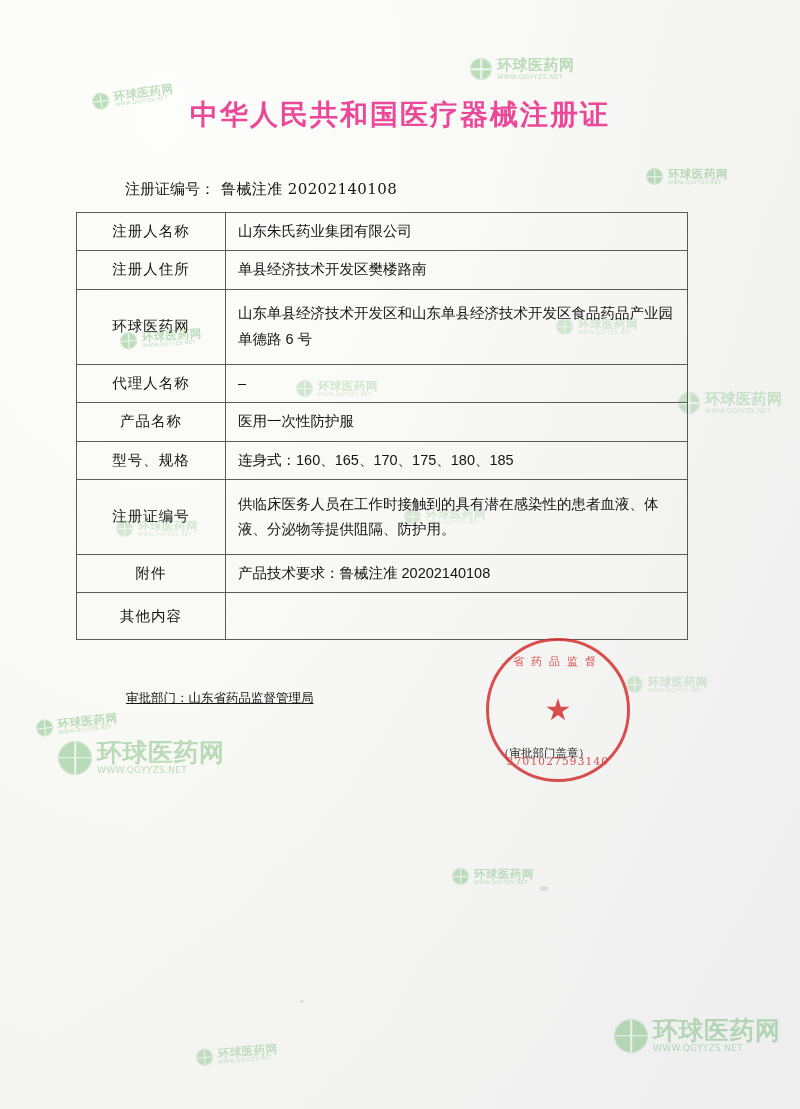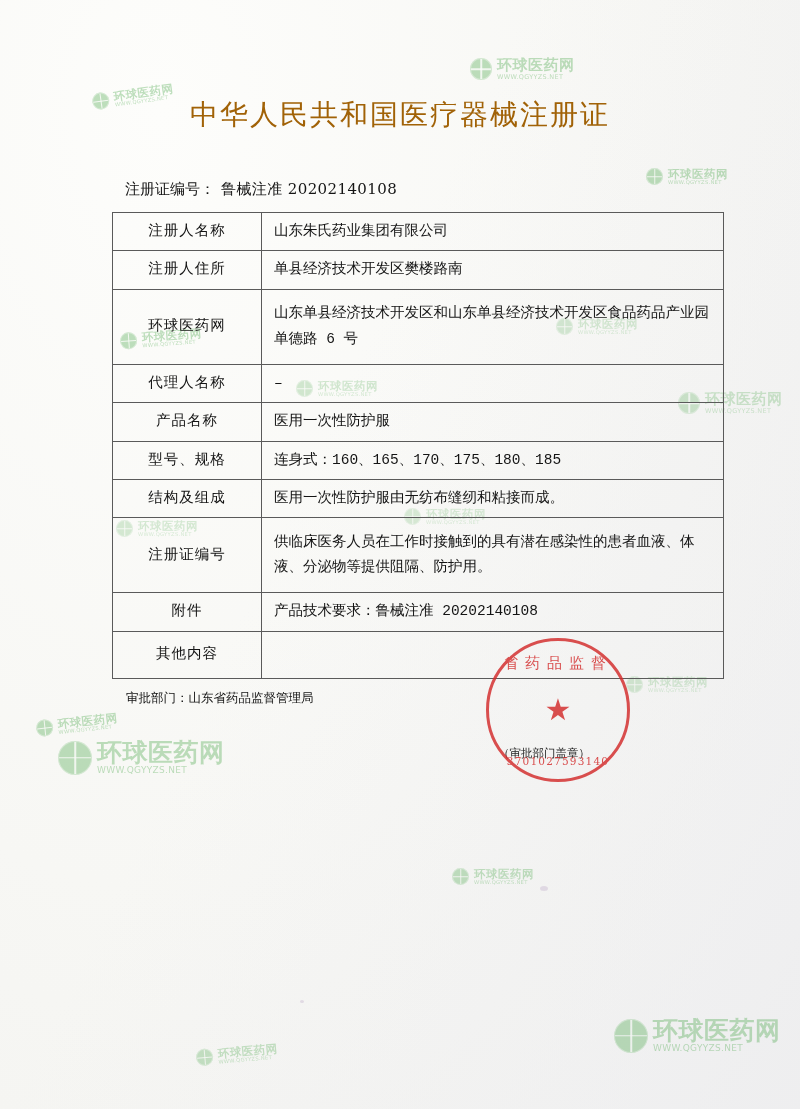--- a/index.html
+++ b/index.html
@@ -108,43 +108,43 @@
     height: 1109px;
   }
   #cert-title {
     position: absolute;
     top: 96px;
     left: 0;
     width: 800px;
     text-align: center;
     font-size: 28px;
     letter-spacing: 2px;
-    color: #a16207;
+    color: #ec4899;
     font-family: "DejaVu Serif", "Liberation Serif", serif;
-    font-weight: 400;
+    font-weight: 700;
   }
   #reg-number-line {
     position: absolute;
     top: 180px;
     left: 125px;
     font-size: 15px;
     color: #141414;
     font-family: "DejaVu Serif", "Liberation Serif", serif;
   }
   #reg-number-line .label { margin-right: 6px; }
   #reg-number-line .value { letter-spacing: 0.4px; text-align: right; }
 
   table#cert-table {
     position: absolute;
     top: 212px;
-    left: 112px;
+    left: 76px;
     width: 612px;
     border-collapse: collapse;
     table-layout: fixed;
-    font-family: Liberation Mono, monospace;
+    font-family: Liberation Sans, sans-serif;
   }
   table#cert-table td {
     border: 1px solid #5a5a5a;
     font-size: 14.5px;
     color: #141414;
     vertical-align: middle;
     line-height: 1.75;
   }
   td.cell-label {
     width: 140px;
@@ -168,20 +168,21 @@
     width: 612px;
     font-family: "DejaVu Serif", "Liberation Serif", serif;
     font-size: 12.5px;
     color: #141414;
   }
   #approval-dept {
     position: absolute;
     left: 32px;
     top: 0;
     white-space: nowrap;
+    text-decoration: underline;
   }
   #date-block {
     position: absolute;
     left: 338px;
     top: -2px;
     line-height: 2.0;
   }
   #date-block .dline { white-space: nowrap; }
   #date-block .dline .n { margin: 0 2px; }
   #seal-caption {
@@ -221,21 +222,21 @@
   #seal .arc-top, #seal .arc-bottom {
     position: absolute;
     left: 0;
     width: 144px;
     text-align: center;
     color: #d32a2a;
     font-family: "DejaVu Serif", "Liberation Serif", serif;
   }
   #seal .arc-top {
     top: 16px;
-    font-size: 15px;
+    font-size: 11px;
     letter-spacing: 7px;
   }
   #seal .arc-bottom {
     bottom: 15px;
     font-size: 10.5px;
     letter-spacing: 1.2px;
   }
 
   
   .fleck {
@@ -387,24 +388,20 @@
         <td class="cell-label">代理人名称</td>
         <td class="cell-value">–</td>
       </tr>
       <tr>
         <td class="cell-label">产品名称</td>
         <td class="cell-value">医用一次性防护服</td>
       </tr>
       <tr>
         <td class="cell-label">型号、规格</td>
         <td class="cell-value">连身式：160、165、170、175、180、185</td>
-      </tr>
-      <tr>
-        <td class="cell-label">结构及组成</td>
-        <td class="cell-value">医用一次性防护服由无纺布缝纫和粘接而成。</td>
       </tr>
       <tr>
         <td class="cell-label tall">注册证编号</td>
         <td class="cell-value two-line tall">供临床医务人员在工作时接触到的具有潜在感染性的患者血液、体液、分泌物等提供阻隔、防护用。</td>
       </tr>
       <tr>
         <td class="cell-label">附件</td>
         <td class="cell-value">产品技术要求：鲁械注准 20202140108</td>
       </tr>
       <tr>

